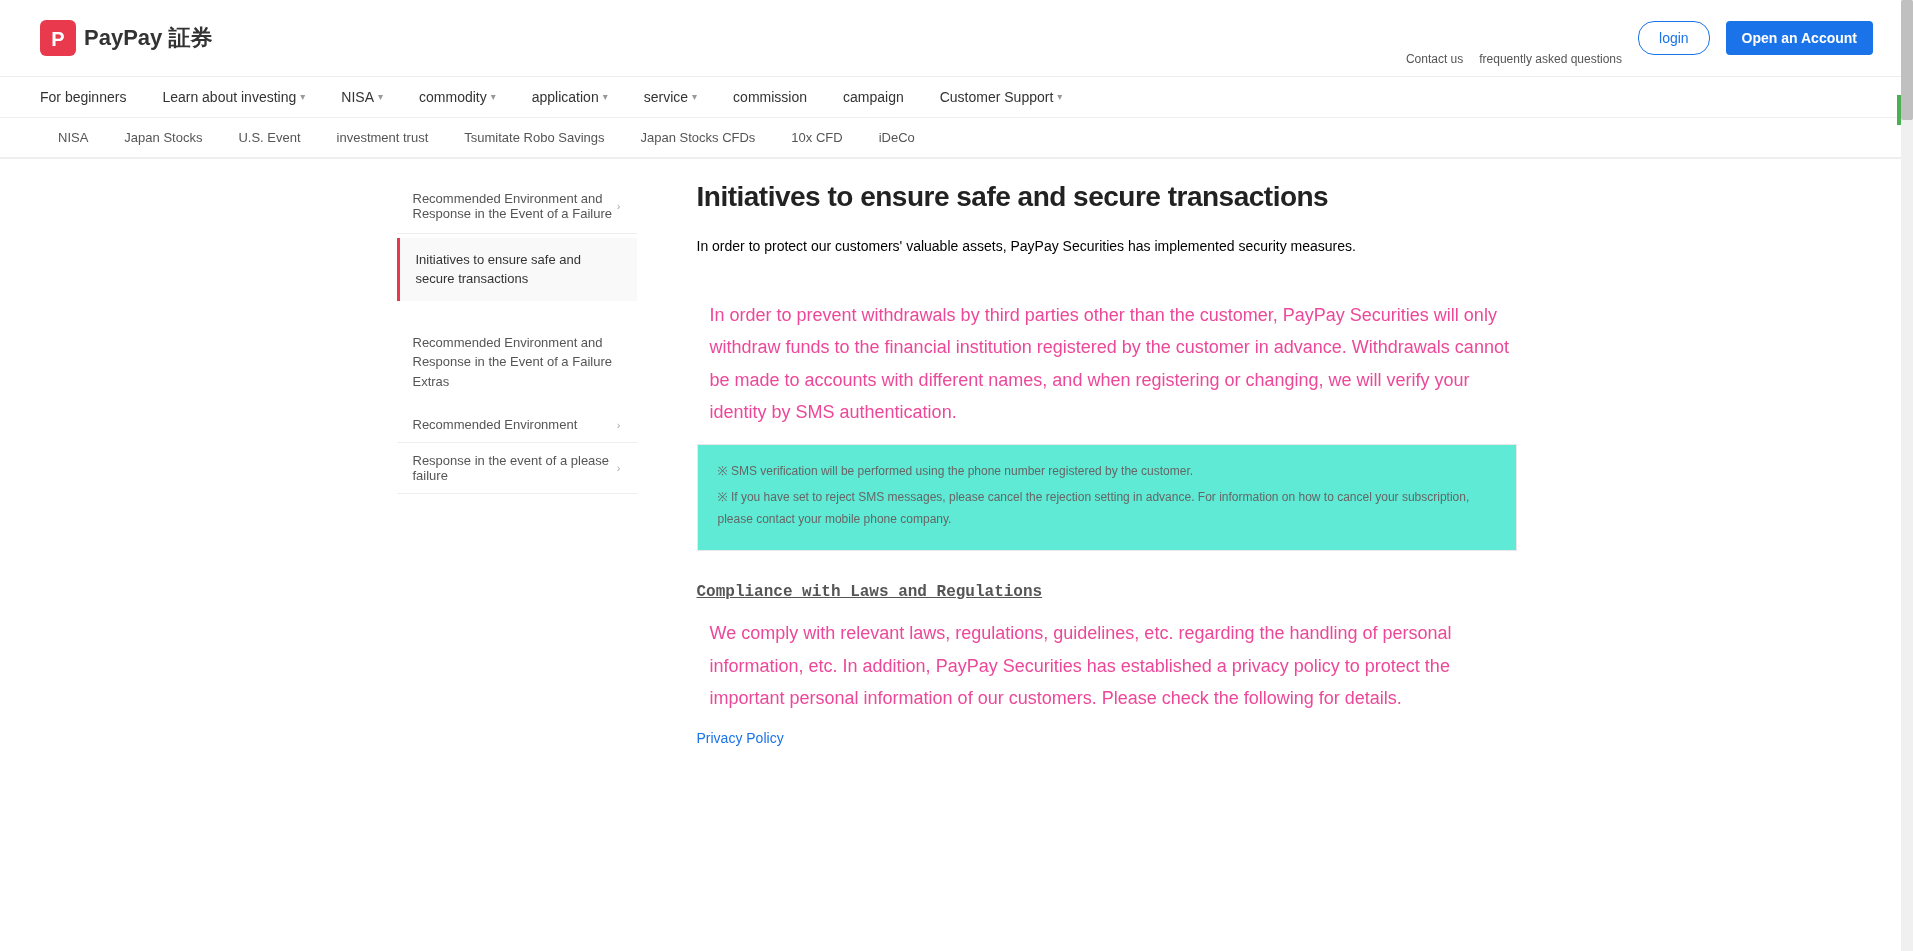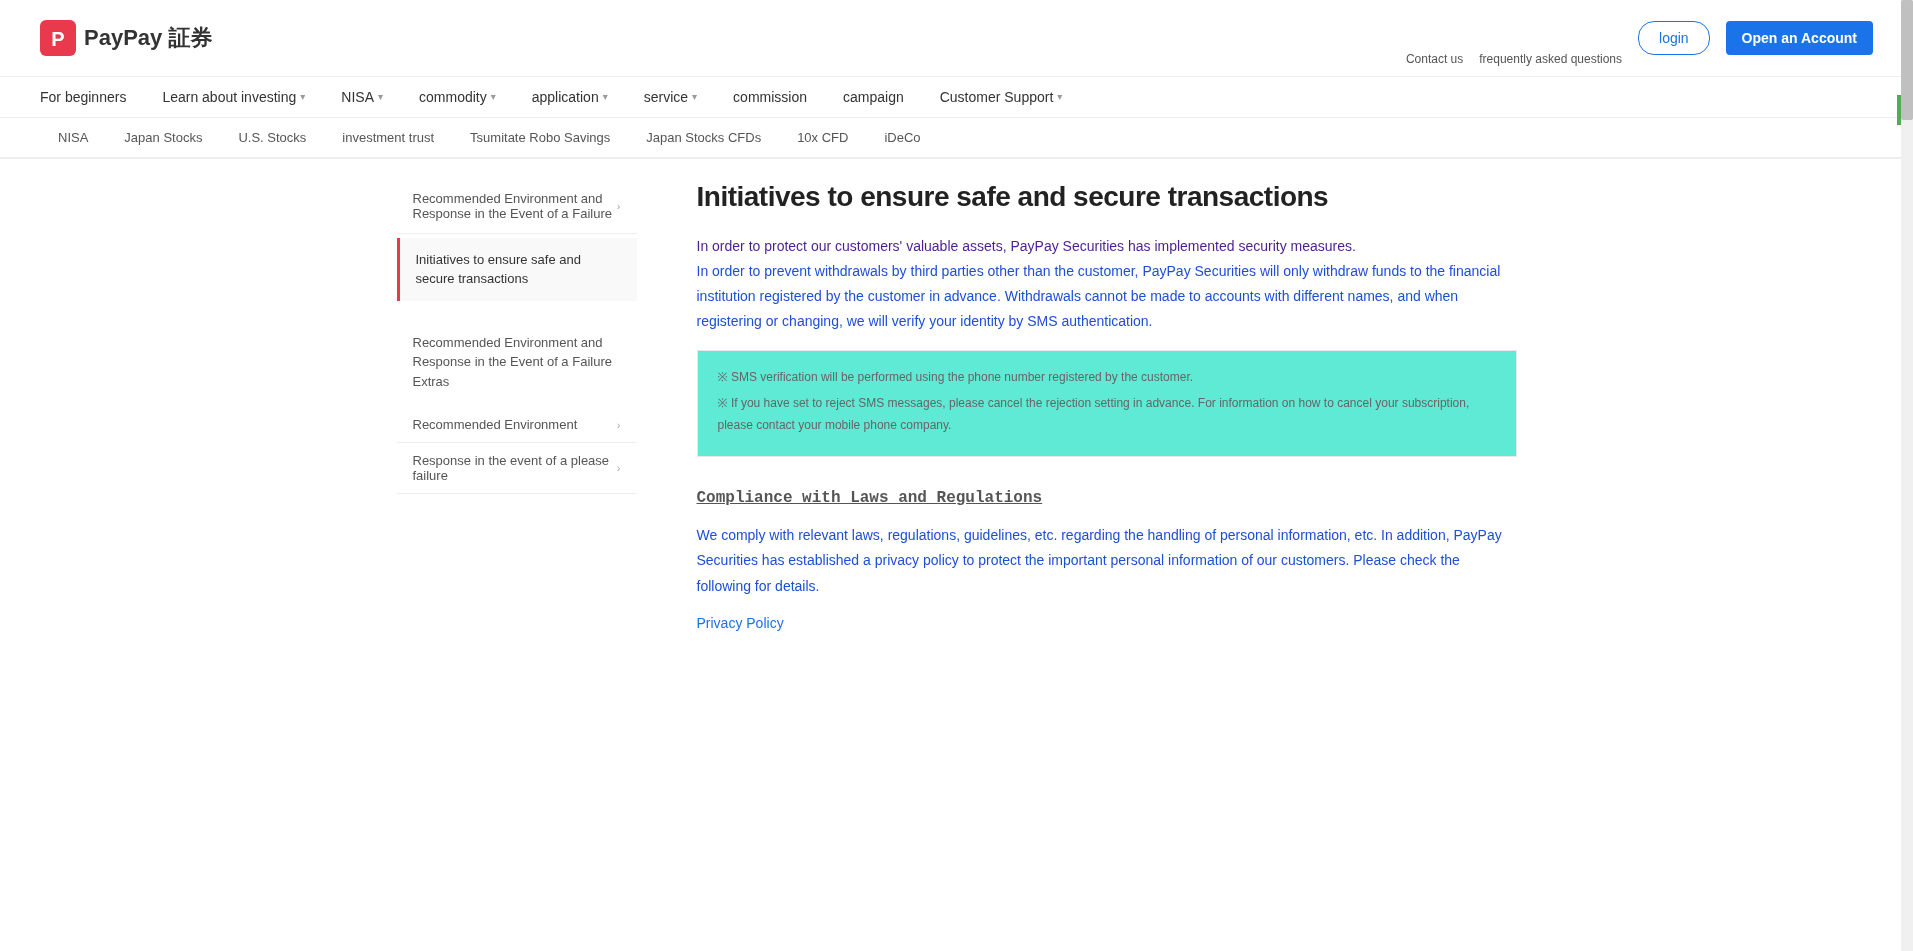--- a/index.html
+++ b/index.html
@@ -173,43 +173,45 @@
     .page-title {
       font-size: 28px;
       font-weight: 700;
       color: #222;
       margin-bottom: 20px;
       line-height: 1.3;
       letter-spacing: -0.5px;
     }
     .intro-text {
       font-size: 14px;
-      color: #4c1d95;
+      color: #000000;
+      margin-bottom: 40px;
       line-height: 1.7;
     }
     .section-heading {
       font-size: 20px;
       font-weight: 600;
       color: #333;
       margin-bottom: 20px;
       line-height: 1.4;
     }
     .subsection-heading {
       font-family: 'Courier New', monospace;
       font-size: 16px;
       font-weight: 600;
       color: #e8394d;
       margin-bottom: 16px;
       line-height: 1.4;
     }
     .body-text {
-      font-size: 14px;
-      color: #1d4ed8;
+      font-size: 18px;
+      color: #ec4899;
       line-height: 1.8;
       margin-bottom: 16px;
+      margin-left: 13px;
     }
     .note-box {
       background: #5eead4;
       border: 1px solid #e8e8e8;
       padding: 16px 20px;
       margin: 16px 0;
       font-size: 12px;
       color: #666;
       line-height: 1.8;
     }
@@ -310,21 +312,21 @@
   </a>
   <a href="#">
     <span>Customer Support</span>
     <span class="chevron">▾</span>
   </a>
 </nav>
 
 <div class="sub-nav">
   <div class="sub-nav-item">NISA</div>
   <div class="sub-nav-item">Japan Stocks</div>
-  <div class="sub-nav-item">U.S. Stocks</div>
+  <div class="sub-nav-item">U.S. Event</div>
   <div class="sub-nav-item">investment trust</div>
   <div class="sub-nav-item">Tsumitate Robo Savings</div>
   <div class="sub-nav-item">Japan Stocks CFDs</div>
   <div class="sub-nav-item">10x CFD</div>
   <div class="sub-nav-item">iDeCo</div>
 </div>
 
 <div class="content-layout">
 
   <div class="sidebar">

